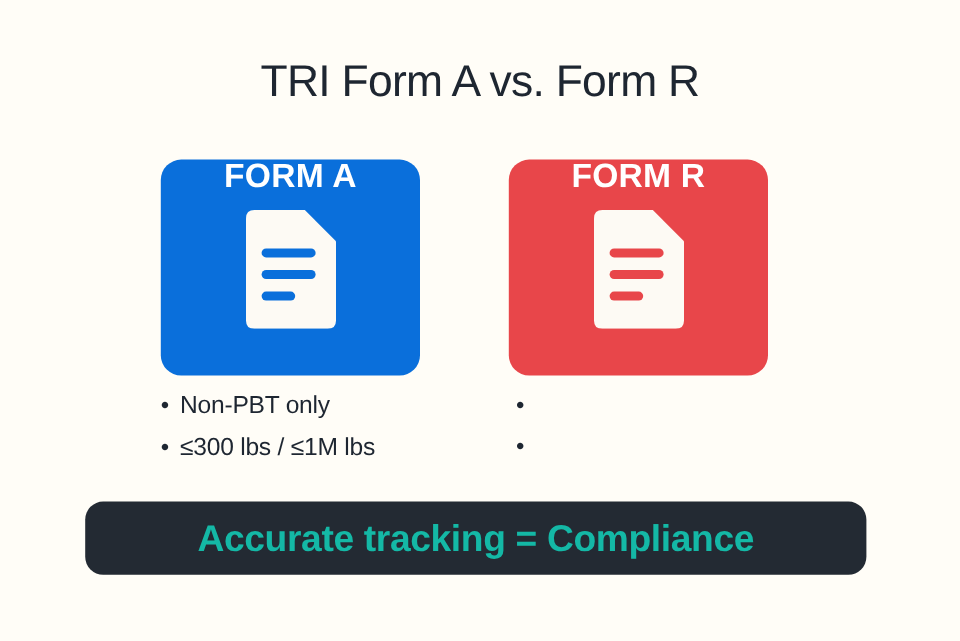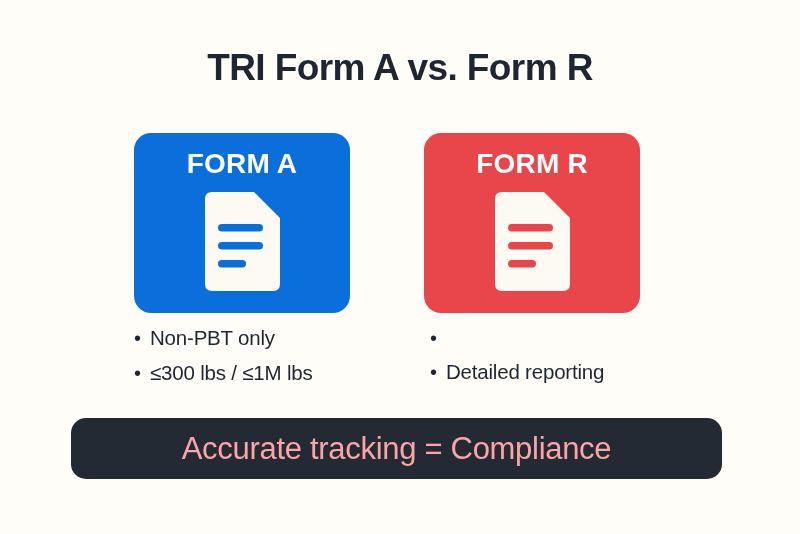--- a/index.html
+++ b/index.html
@@ -21,21 +21,21 @@
   }
 
   
   .title {
     position: absolute;
     top: 48px;
     left: 0;
     width: 800px;
     text-align: center;
     font-size: 37px;
-    font-weight: bold;
+    font-weight: normal;
     letter-spacing: -0.6px;
     color: #1e2631;
     line-height: 1.1;
   }
 
   
   .cards {
     position: absolute;
     top: 133px;
     left: 134px;
@@ -43,21 +43,20 @@
     display: flex;
     justify-content: space-between;
   }
   .card {
     width: 216px;
     height: 180px;
     border-radius: 17px;
     display: flex;
     flex-direction: column;
     align-items: center;
-    padding-top: 17px;
     box-sizing: border-box;
   }
   .card-a { background: #0a6fdb; }
   .card-r { background: #e8464a; }
 
   .card-label {
     color: #ffffff;
     font-size: 28px;
     font-weight: bold;
     letter-spacing: 0.2px;
@@ -104,23 +103,23 @@
     top: 418px;
     width: 651px;
     height: 61px;
     background: #232a33;
     border-radius: 15px;
     display: flex;
     align-items: center;
     justify-content: center;
   }
   .banner-text {
-    color: #fca5a5;
+    color: #14b8a6;
     font-size: 31px;
-    font-weight: normal;
+    font-weight: bold;
     letter-spacing: -0.3px;
     line-height: 1;
   }
 </style>
 </head>
 <body>
 
 <div class="canvas">
 
   <div class="title">TRI Form A vs. Form R</div>
@@ -165,21 +164,20 @@
         <span class="bullet-text">≤300 lbs / ≤1M lbs</span>
       </div>
     </div>
 
     <div class="bullet-col right">
       <div class="bullet">
         <span class="bullet-dot">•</span>
       </div>
       <div class="bullet">
         <span class="bullet-dot">•</span>
-        <span class="bullet-text">Detailed reporting</span>
       </div>
     </div>
 
   </div>
 
   <div class="banner">
     <span class="banner-text">Accurate tracking = Compliance</span>
   </div>
 
 </div>

